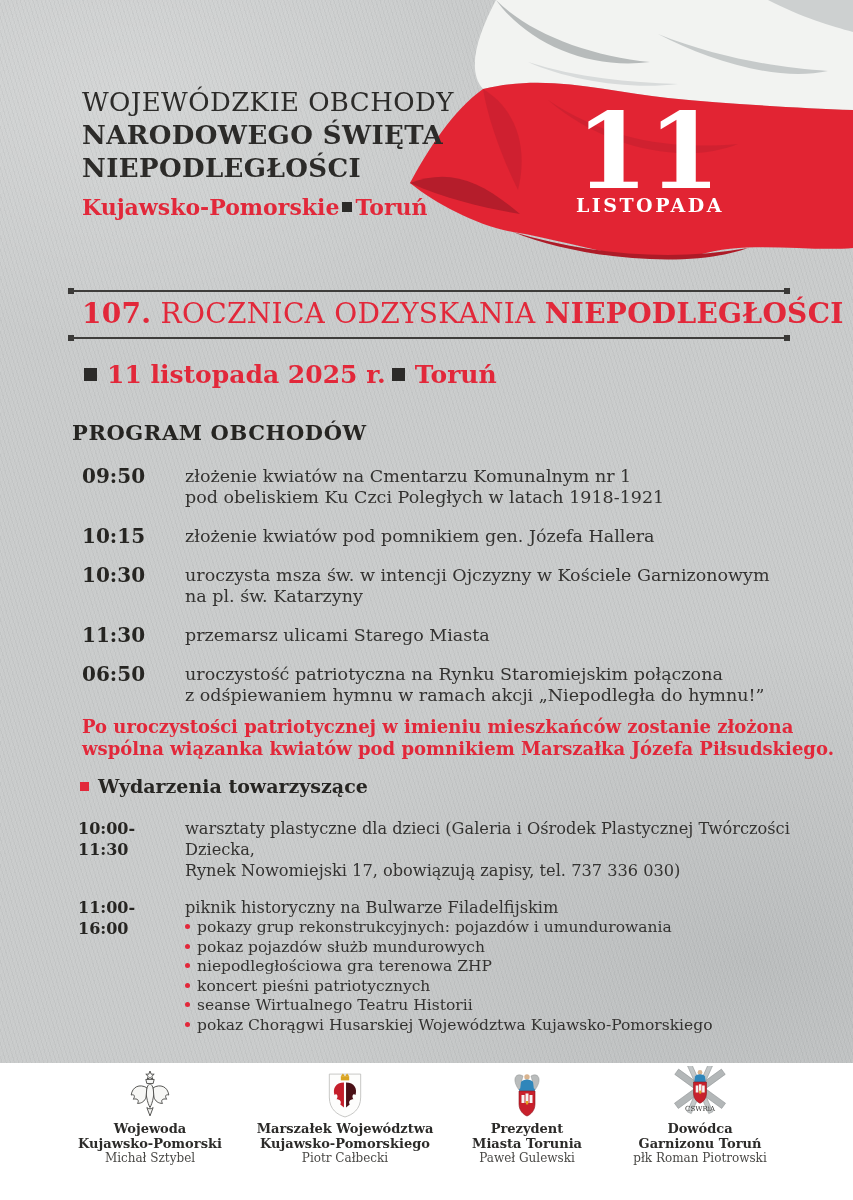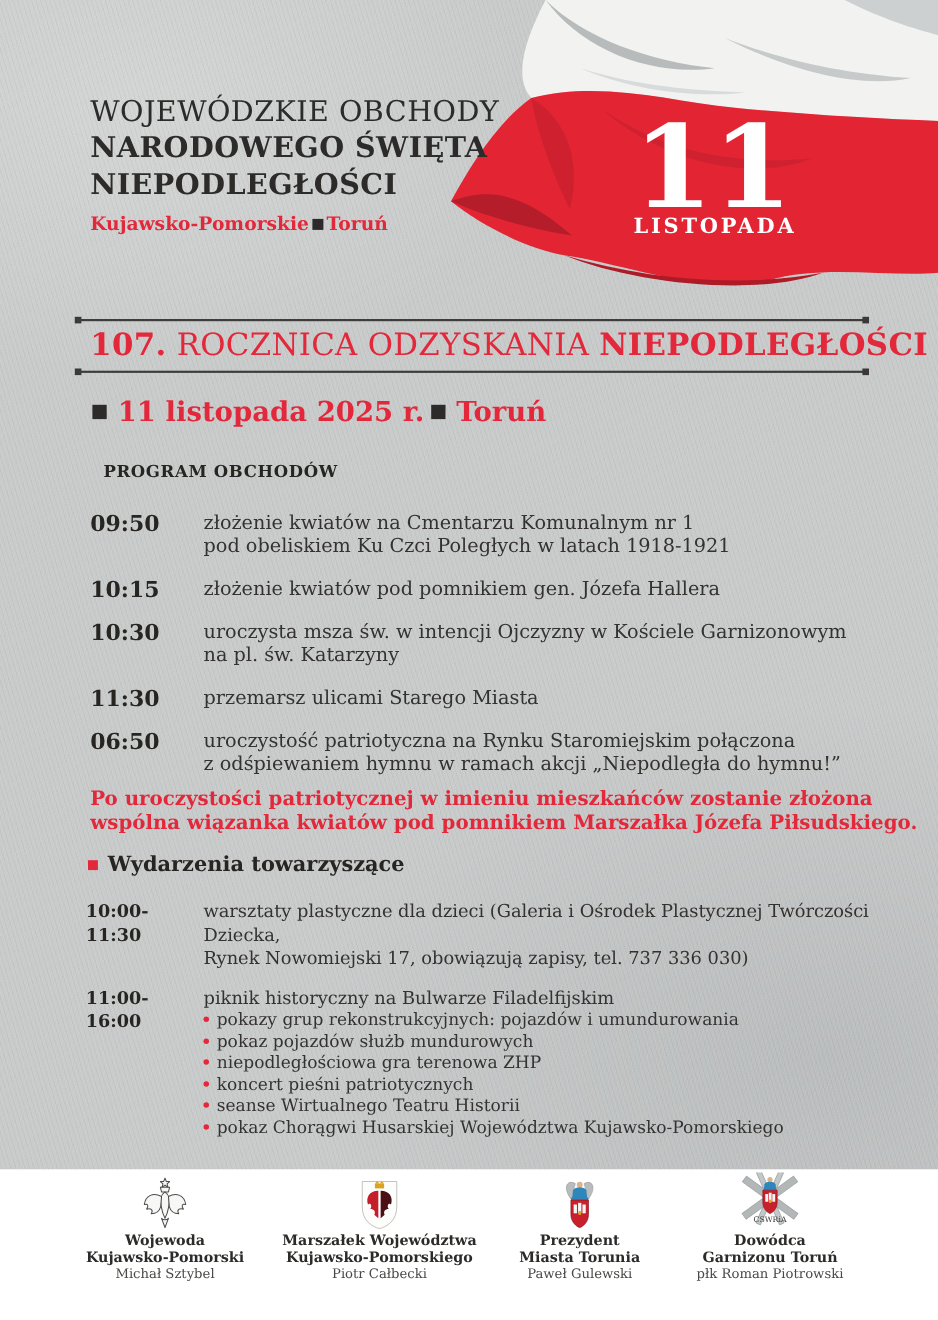--- a/index.html
+++ b/index.html
@@ -11,41 +11,41 @@
       repeating-linear-gradient(253deg, rgba(60,65,68,.05) 0 1px, rgba(60,65,68,0) 1px 4px),
       radial-gradient(ellipse 600px 420px at 15% 8%, rgba(255,255,255,.20), rgba(255,255,255,0) 60%),
       radial-gradient(ellipse 760px 520px at 88% 80%, rgba(80,86,90,.12), rgba(80,86,90,0) 62%);
   }
 
   
   .header{position:absolute;left:82px;top:86px;z-index:3;}
   .header .h-line{display:block;font-size:26px;line-height:33px;letter-spacing:.4px;color:#2c2b29;}
   .header .h-light{font-weight:400;}
   .header .h-bold{font-weight:700;}
-  .region-line{margin-top:9px;font-size:17px;font-weight:700;color:#e2283a;display:flex;align-items:center;gap:3px;}
+  .region-line{margin-top:9px;font-size:22px;font-weight:700;color:#e2283a;display:flex;align-items:center;gap:3px;}
   .sep-sq{display:inline-block;width:10px;height:10px;background:#2c2b29;}
 
   
   .flag-wrap{position:absolute;top:0;right:0;width:445px;height:300px;z-index:2;}
 
   
   .rule{position:absolute;left:68px;width:722px;height:6px;z-index:1;}
   .rule .bar{position:absolute;left:2px;right:2px;top:2px;border-top:2px solid #3e3d3b;}
   .rule .sq{position:absolute;top:0;width:6px;height:6px;background:#3a3937;}
   .rule .sq.l{left:0;} .rule .sq.r{right:0;}
   .rule-top{top:288px;} .rule-bottom{top:335px;}
 
   .main-title{position:absolute;left:82px;top:297px;margin:0;font-size:28px;line-height:34px;color:#e2283a;font-weight:400;letter-spacing:.3px;white-space:nowrap;z-index:3;}
   .main-title .b{font-weight:700;}
 
   .dateline{position:absolute;left:84px;top:360px;font-size:25px;font-weight:700;color:#e2283a;display:flex;align-items:center;gap:10px;white-space:nowrap;}
   .dateline .sq{display:inline-block;width:13px;height:13px;background:#2c2b29;}
   .dateline .sq2{margin-left:-4px;}
 
-  .program-heading{position:absolute;left:94px;top:420px;margin:0;font-size:15px;font-weight:700;letter-spacing:.6px;color:#262522;}
+  .program-heading{position:absolute;left:72px;top:420px;margin:0;font-size:21px;font-weight:700;letter-spacing:.6px;color:#262522;}
 
   
   .sched{position:absolute;left:82px;top:466px;width:700px;}
   .sched-row{display:flex;margin-bottom:18px;}
   .sched-row .time{width:103px;flex:0 0 103px;font-weight:700;font-size:20px;line-height:21px;color:#262522;}
   .sched-row .desc{font-size:17.5px;line-height:21px;color:#333230;}
   .desc .line{display:block;}
 
   .notice{position:absolute;left:82px;top:716px;margin:0;font-size:18px;font-weight:700;line-height:22px;color:#e2283a;}
   .notice .line{display:block;}

